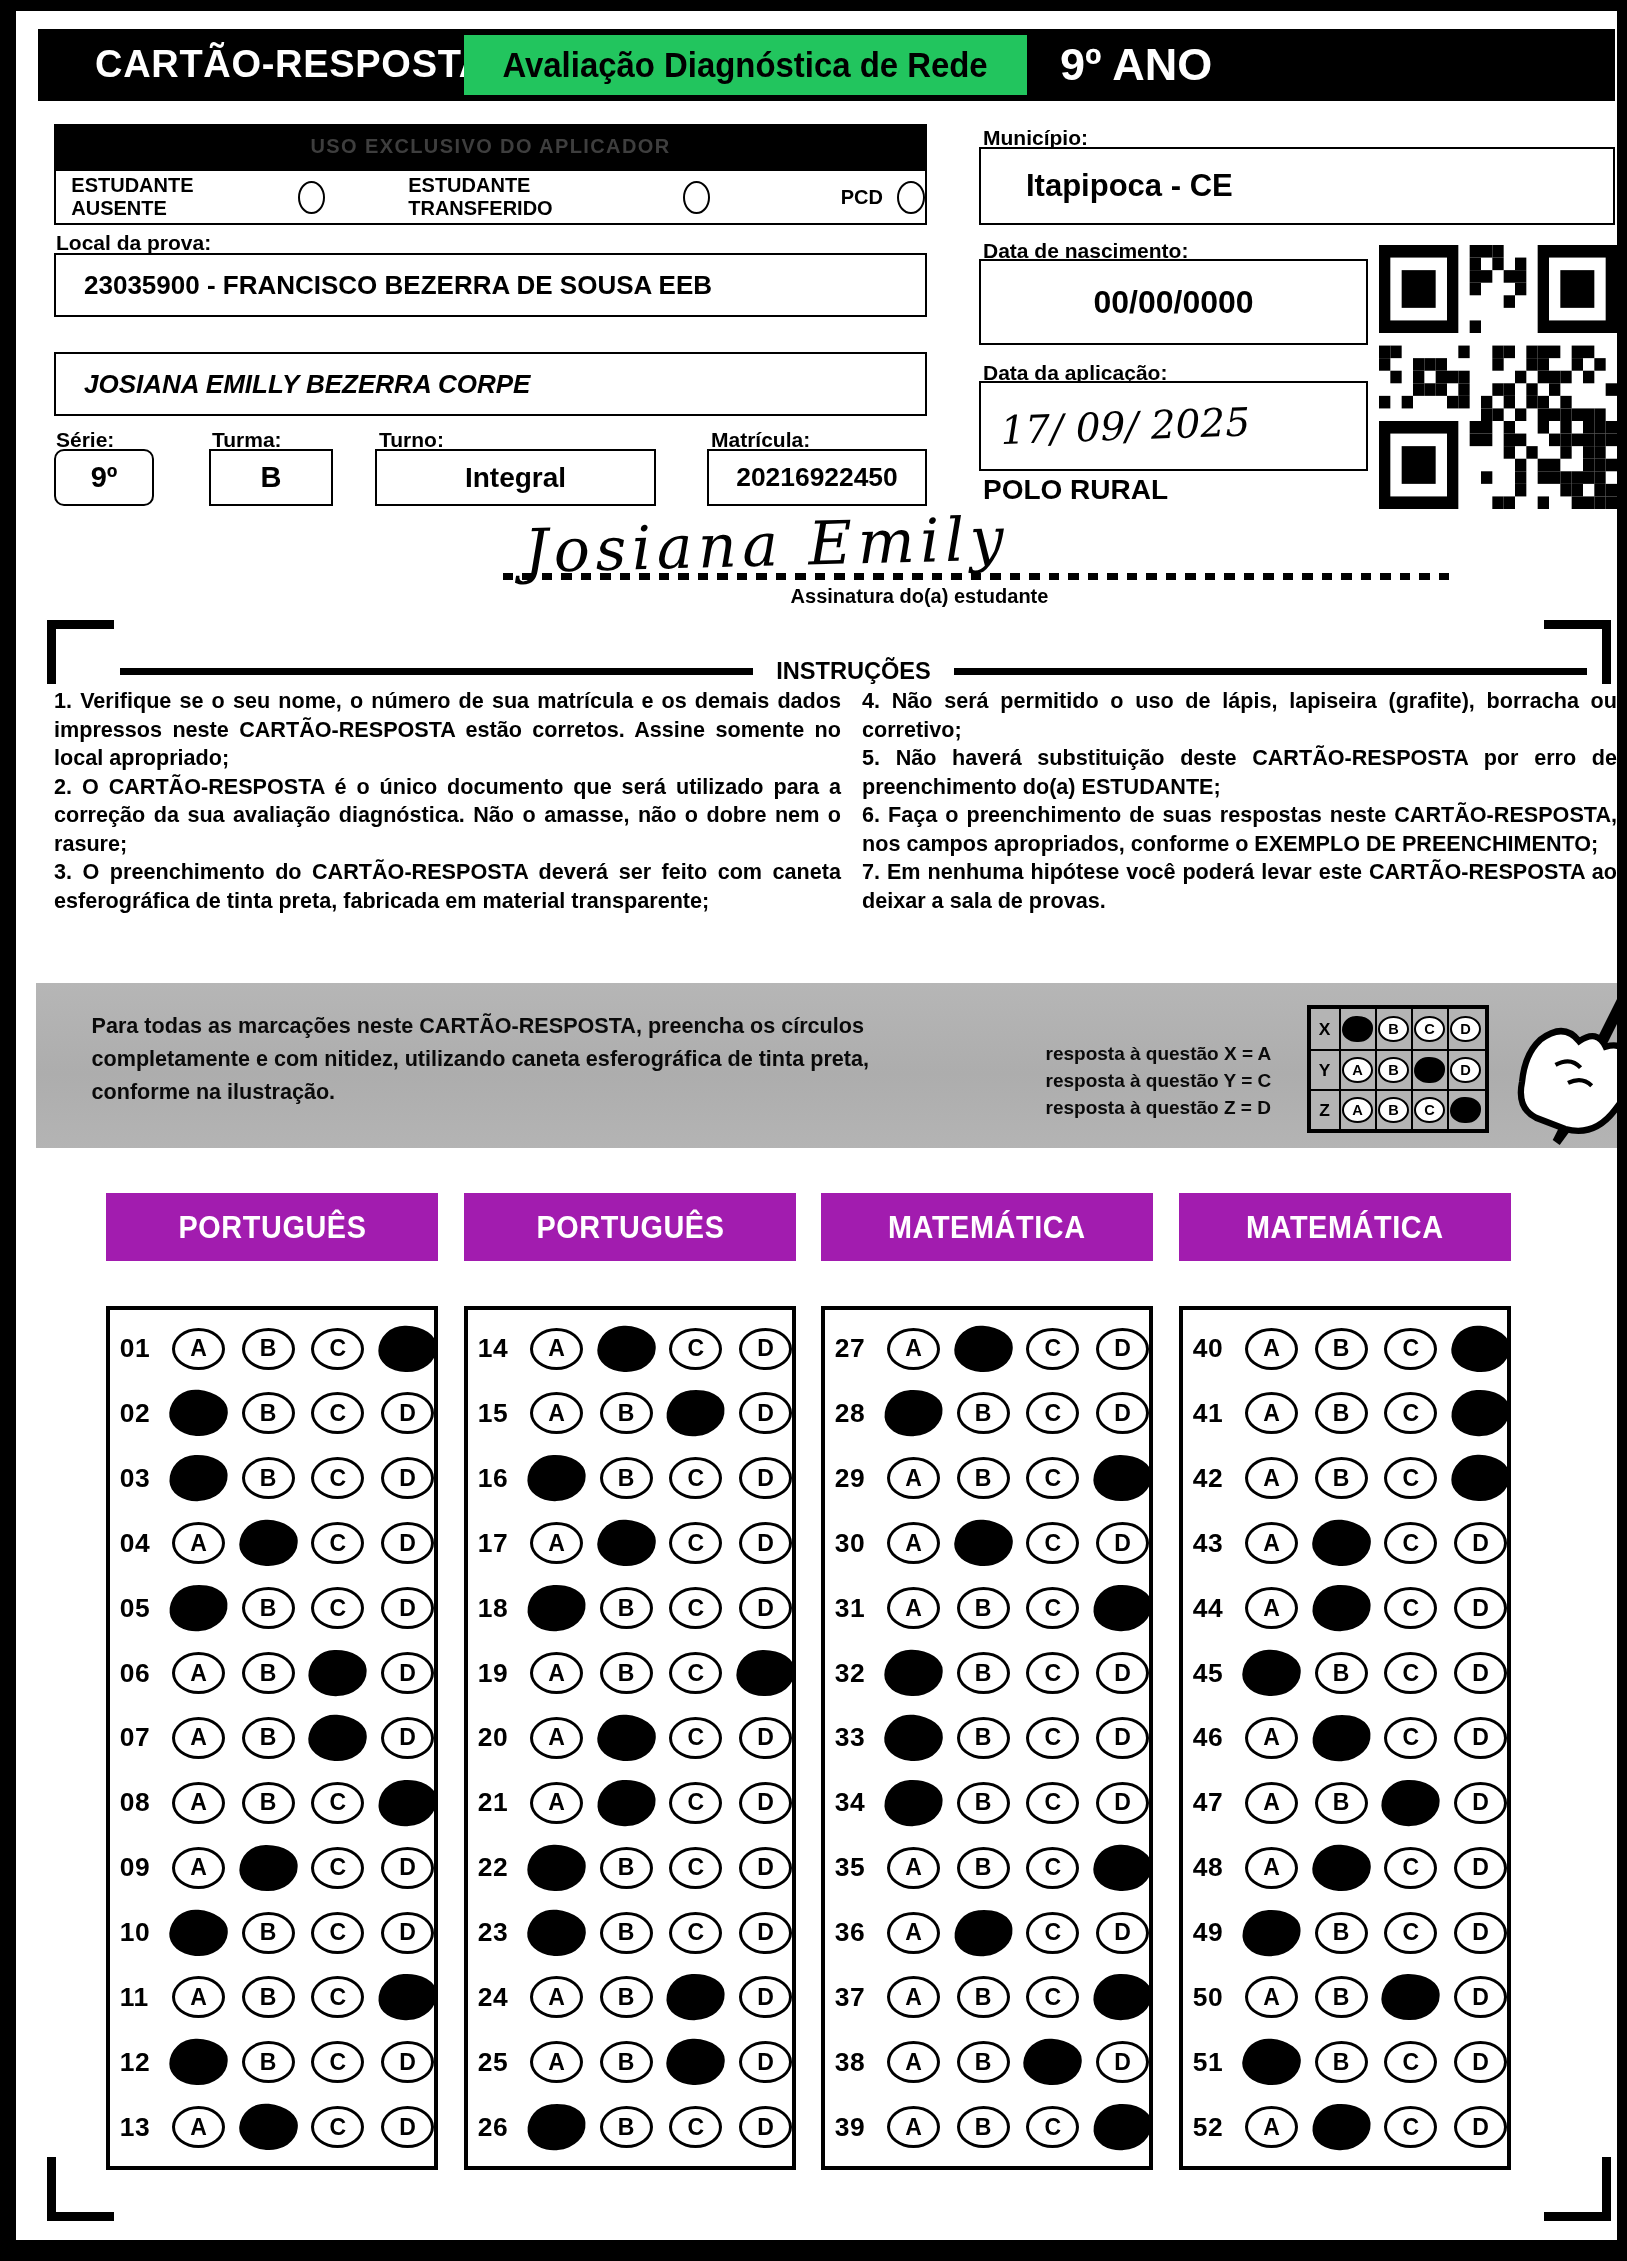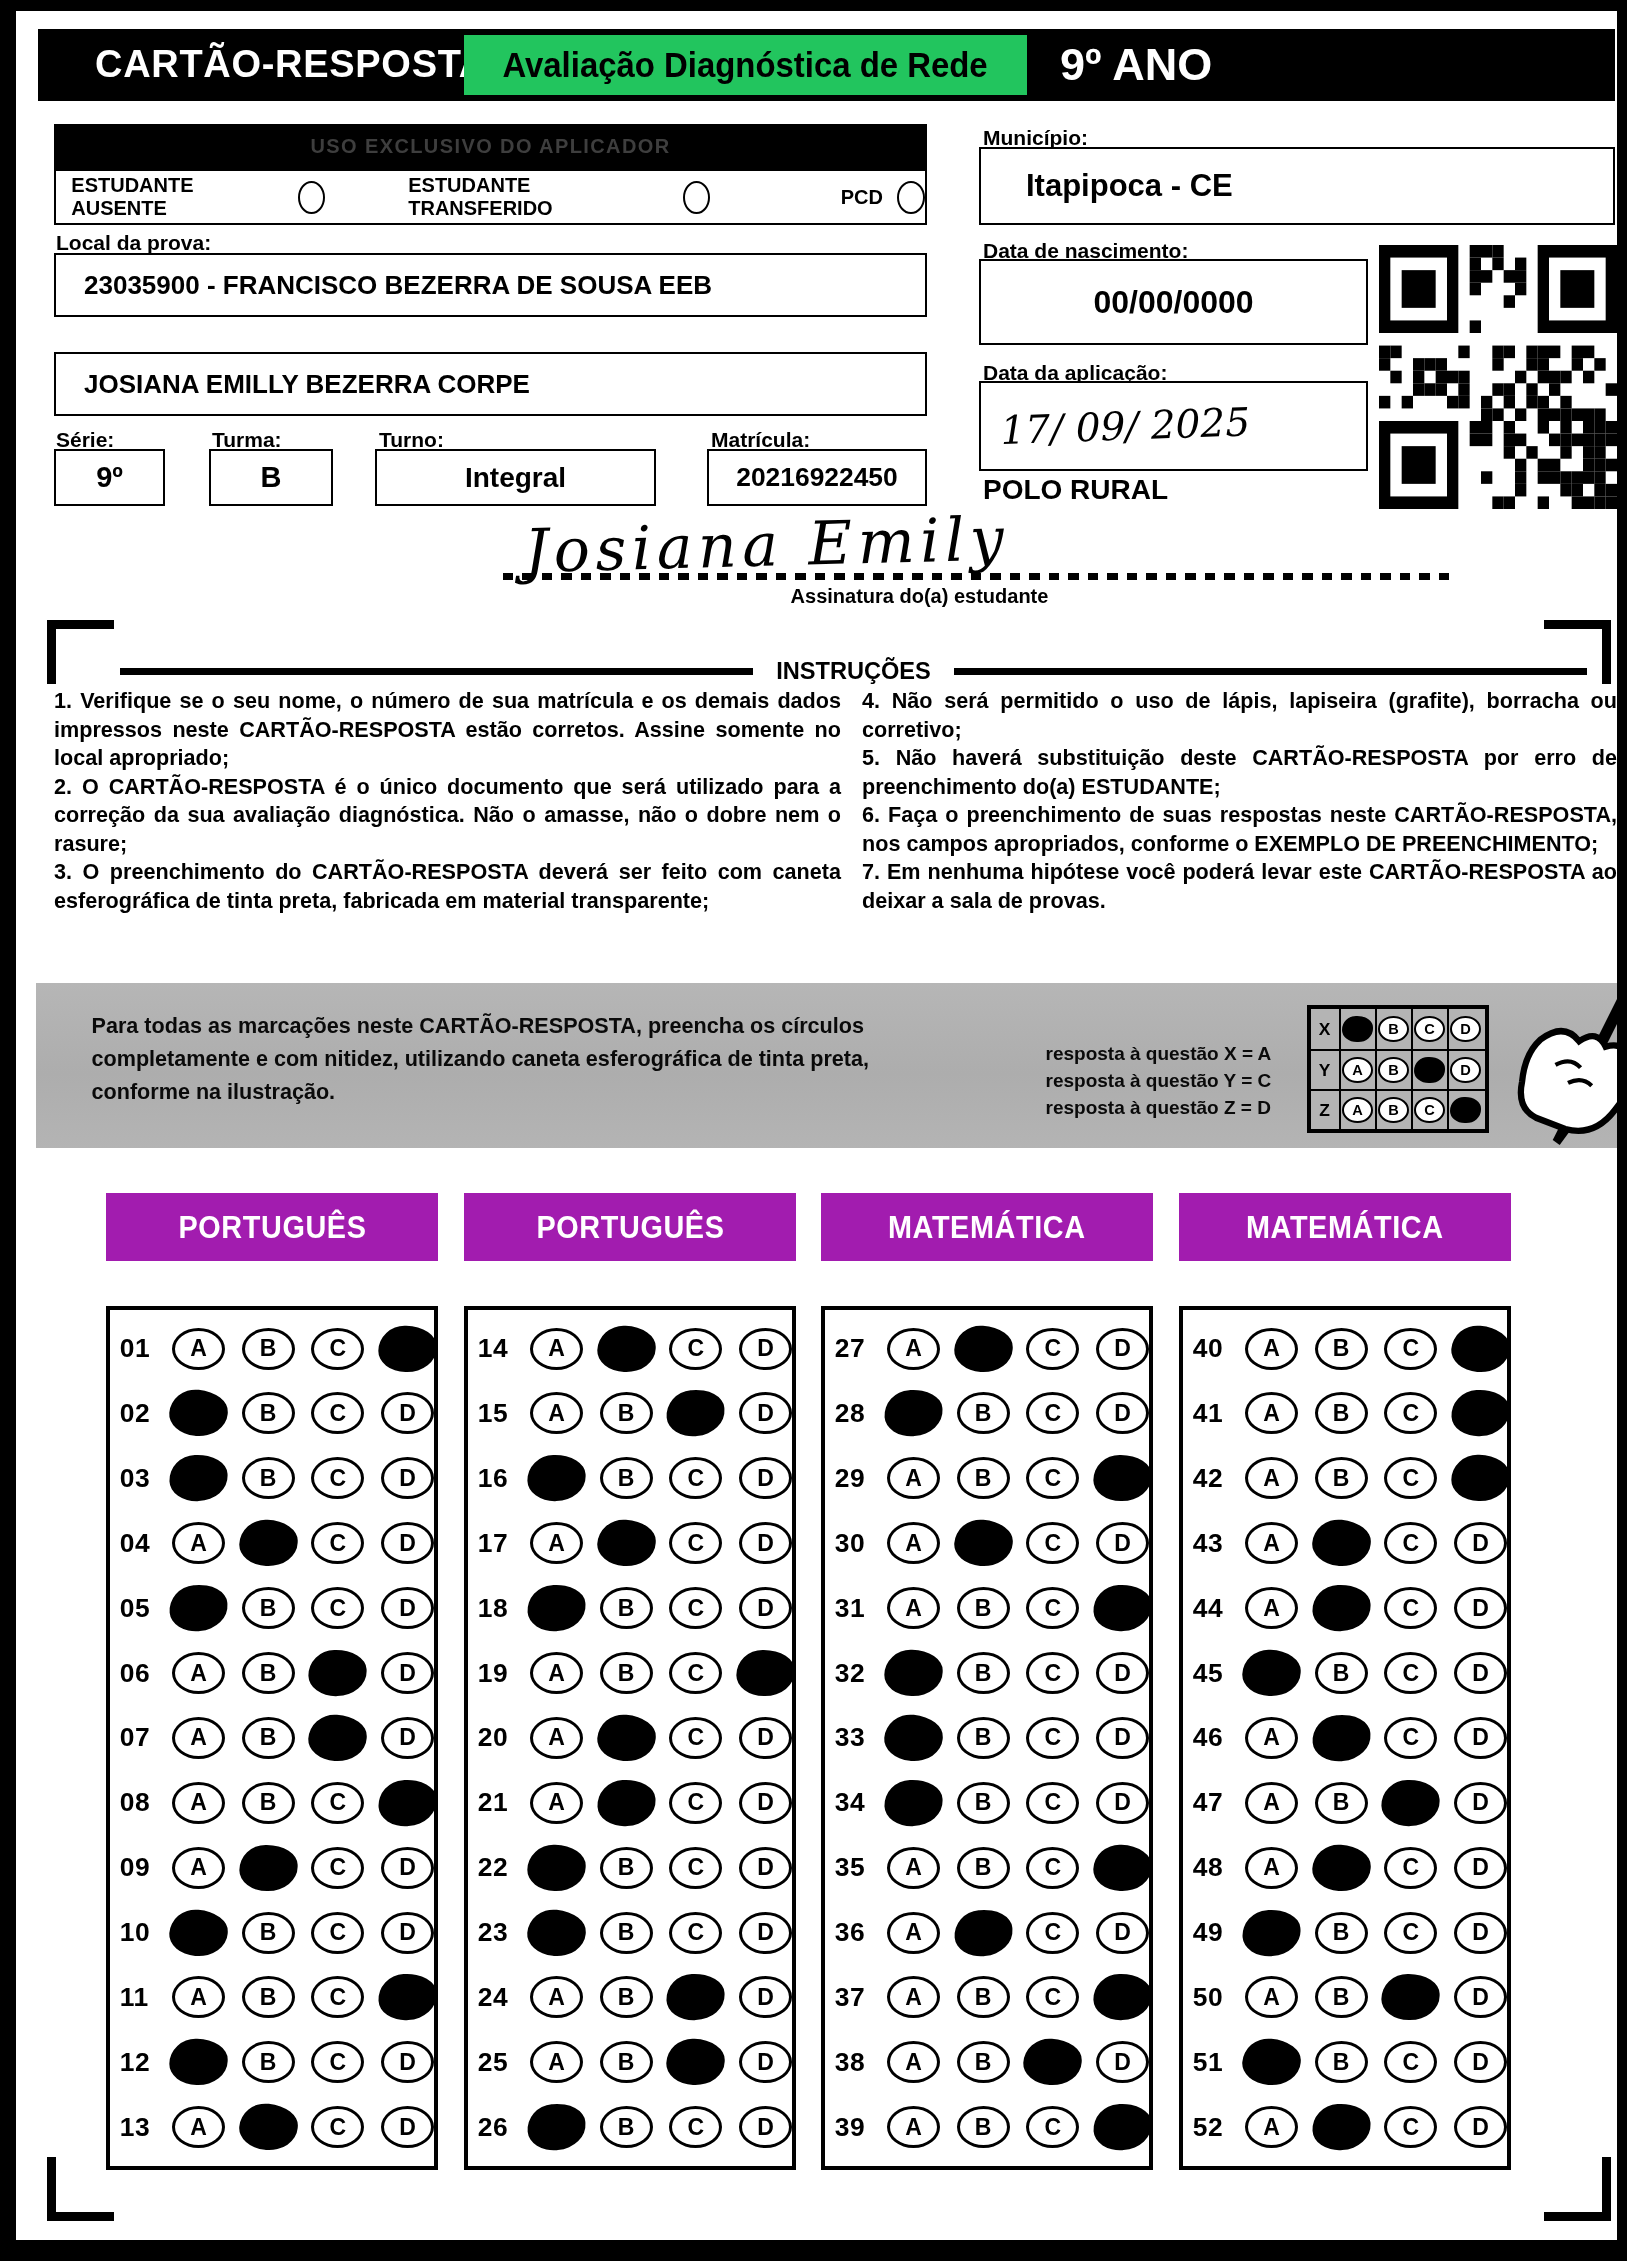--- a/index.html
+++ b/index.html
@@ -120,26 +120,26 @@
         <span class="apl-circle" style="margin-left: 14px;"></span>
       </div>
     </div>
 
   <div class="abs field-label" style="left:40px;top:220px;">Local da prova:</div>
   <div class="abs field-box" style="left:38px;top:242px;width:873px;height:64px;">
     <span class="val" style="padding-left:28px;">23035900 - FRANCISCO BEZERRA DE SOUSA EEB</span>
   </div>
 
   <div class="abs field-label" style="left:40px;top:320px;margin-top:40px;">Nome:</div>
-  <div class="abs field-box" style="left:38px;top:341px;width:873px;height:64px;">
+  <div class="abs field-box" style="left:38px;top:341px;width:873px;height:64px;font-style:italic;">
     <span class="val" style="padding-left:28px;">JOSIANA EMILLY BEZERRA CORPE</span>
   </div>
 
   <div class="abs field-label" style="left:40px;top:417px;">Série:</div>
-  <div class="abs field-box center" style="left:38px;top:438px;width:111px;height:57px;">
+  <div class="abs field-box center" style="left:38px;top:438px;width:100px;height:57px;border-radius:10px;">
     <span class="val" style="font-size:29px;">9º</span>
   </div>
   <div class="abs field-label" style="left:196px;top:417px;">Turma:</div>
   <div class="abs field-box center" style="left:193px;top:438px;width:124px;height:57px;">
     <span class="val" style="font-size:29px;">B</span>
   </div>
   <div class="abs field-label" style="left:363px;top:417px;">Turno:</div>
   <div class="abs field-box center" style="left:359px;top:438px;width:281px;height:57px;">
     <span class="val" style="font-size:28px;">Integral</span>
   </div>

